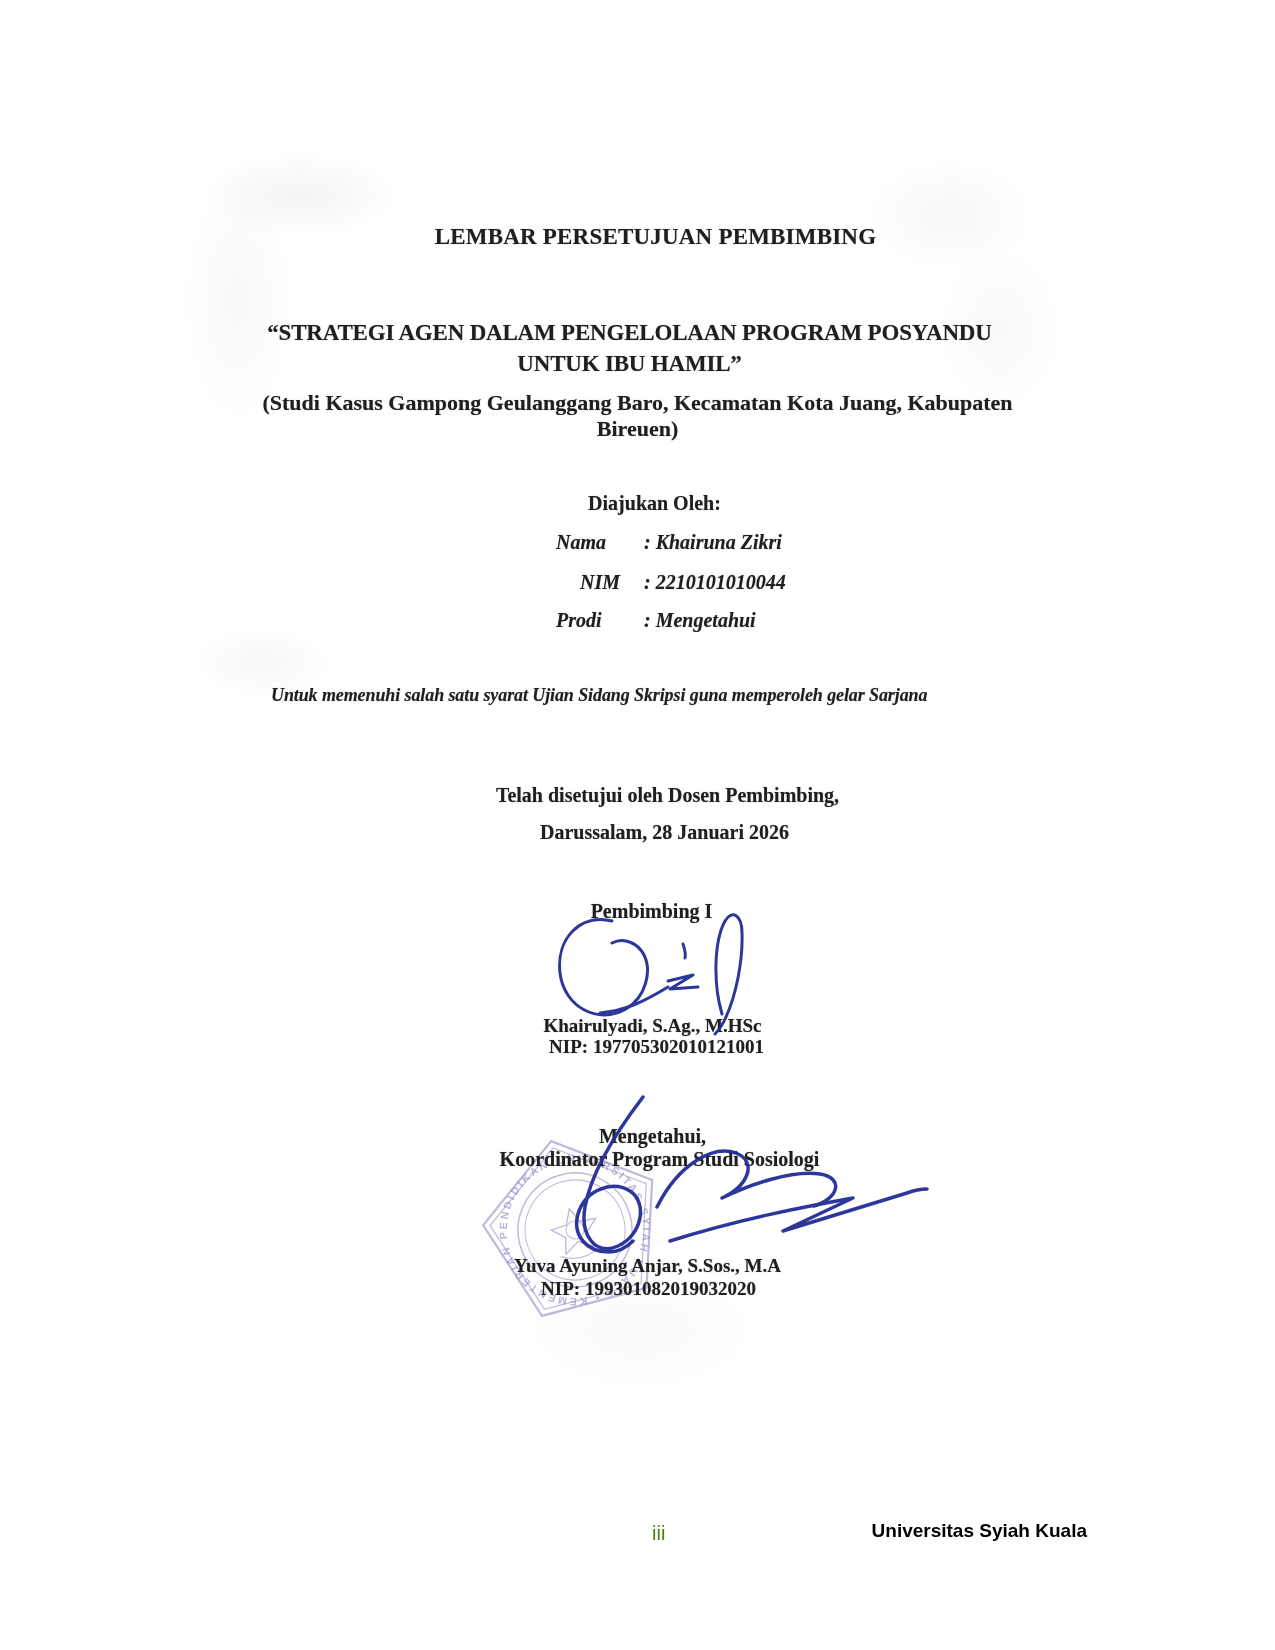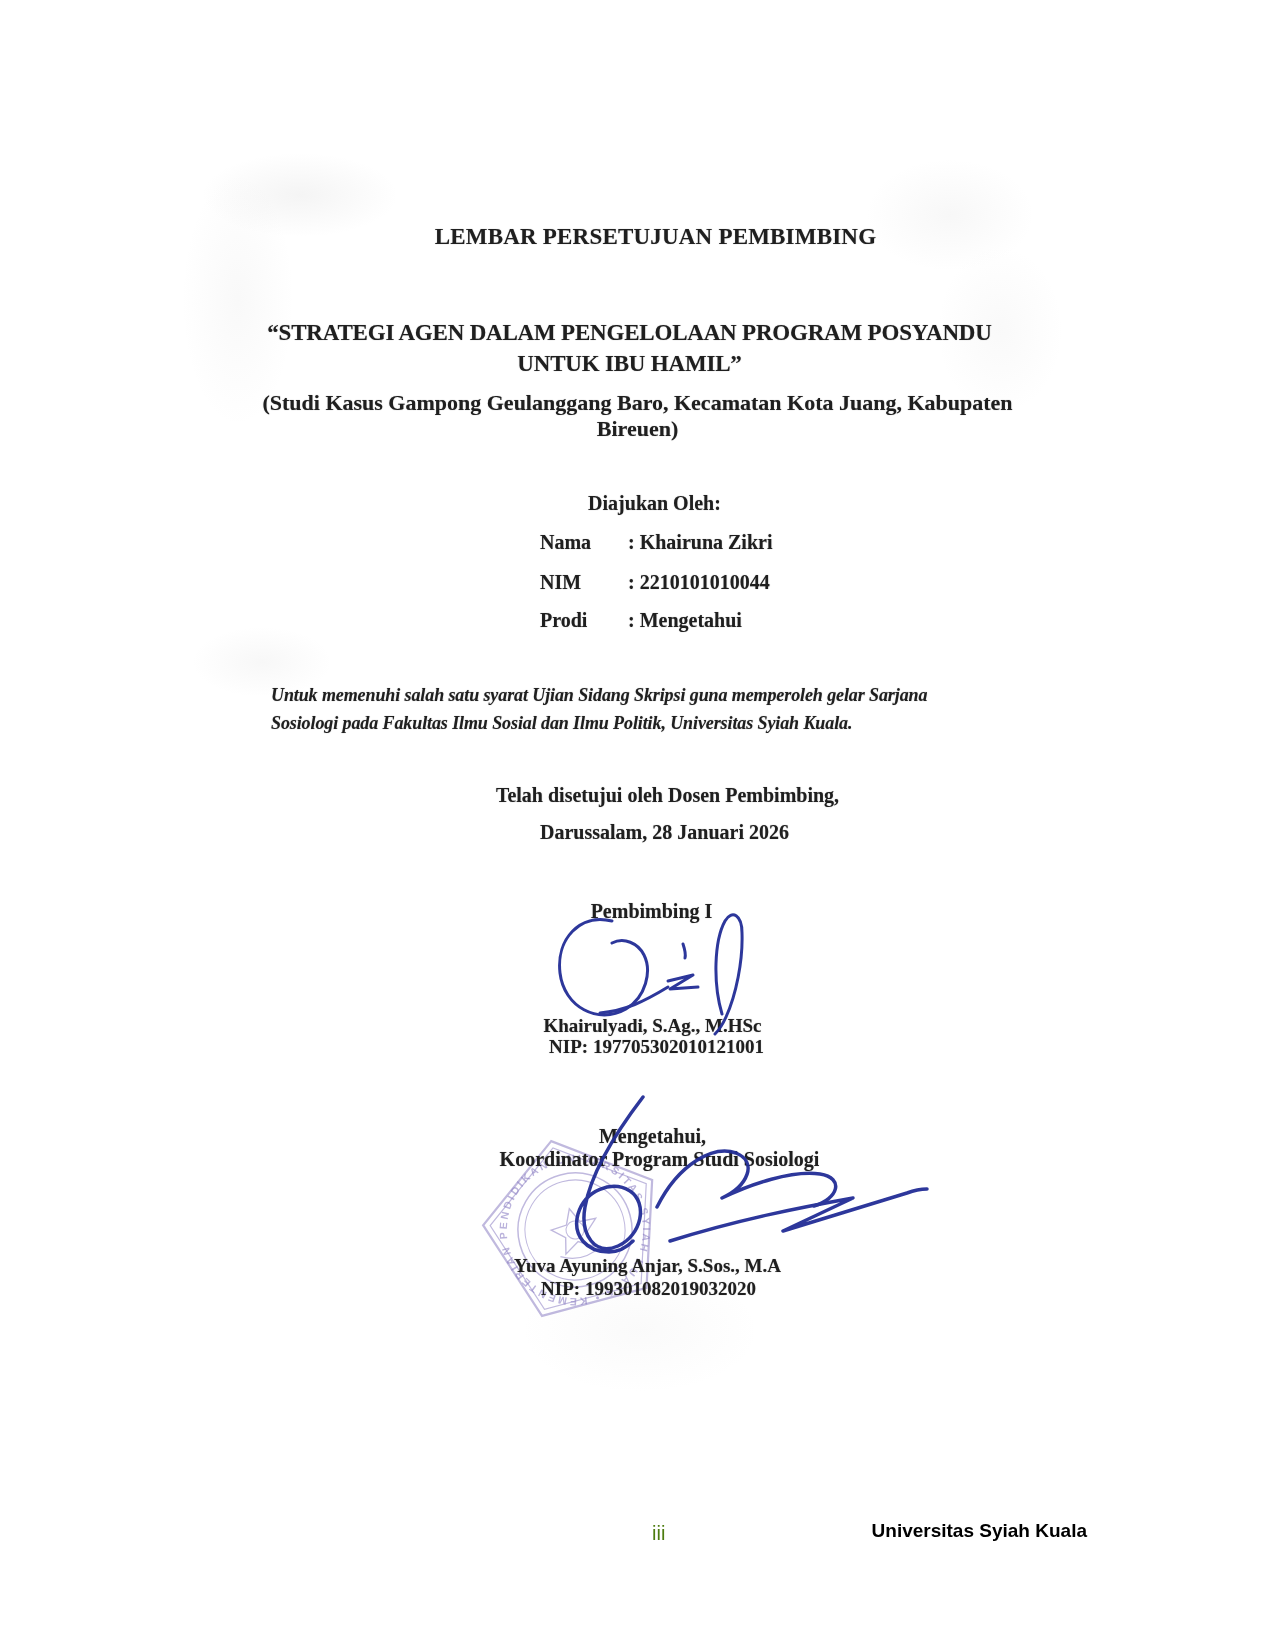--- a/index.html
+++ b/index.html
@@ -31,22 +31,22 @@
     transform:translateX(var(--dx,0px));
   }
   .abs{position:absolute;white-space:nowrap;font-style:italic;}
 
   .heading      {top:200px;font-size:23px;letter-spacing:.2px;--dx:18px;}
   .title        {top:293px;font-size:23px;line-height:31px;letter-spacing:-.2px;--dx:-8px;}
   .subtitle     {top:366px;font-size:22px;line-height:26px;--dx:0px;}
   .submit-head  {top:468px;font-size:20px;--dx:17px;}
 
   .fields{position:absolute;left:540px;top:507px;width:320px;height:120px;font-size:20px;}
-  .frow{position:absolute;left:0;white-space:nowrap;}
-  .frow.r0{top:0;} .frow.r1{top:40px;} .frow.r2{top:78px;}
+  .frow{position:absolute;left:16px;white-space:nowrap;font-style:italic;}
+  .frow.r0{top:0;} .frow.r1{top:40px;text-align:center;} .frow.r2{top:78px;}
   .flabel{display:inline-block;width:88px;}
 
   .purpose      {left:271px;top:658px;font-size:18px;line-height:27.5px;letter-spacing:-.1px;}
   .approve-1    {top:760px;font-size:20px;--dx:30px;}
   .approve-2    {top:797px;font-size:20px;--dx:27px;}
 
   .sup-role     {top:876px;font-size:20px;--dx:14px;}
   .sup-name     {top:991px;font-size:19px;--dx:15px;}
   .sup-nip      {top:1012px;font-size:19px;--dx:19px;}
 
@@ -120,21 +120,20 @@
         <div class="frow r1">
           <span class="flabel">NIM</span><span>: 2210101010044</span>
         </div>
         <div class="frow r2">
           <span class="flabel">Prodi</span><span>: Mengetahui</span>
         </div>
       </div>
 
       <div class="abs line purpose">
         <div>Untuk memenuhi salah satu syarat Ujian Sidang Skripsi guna memperoleh gelar Sarjana</div>
-        <div>Sosiologi pada Fakultas Ilmu Sosial dan Ilmu Politik, Universitas Syiah Kuala.</div>
       </div>
 
       <div class="center line approve-1">Telah disetujui oleh Dosen Pembimbing,</div>
       <div class="center line approve-2">Darussalam, 28 Januari 2026</div>
 
       <div class="center line sup-role">Pembimbing I</div>
       <div class="center line sup-name">Khairulyadi, S.Ag., M.HSc</div>
       <div class="center line sup-nip">NIP: 197705302010121001</div>
 
       <div class="center line ack-1">Mengetahui,</div>

